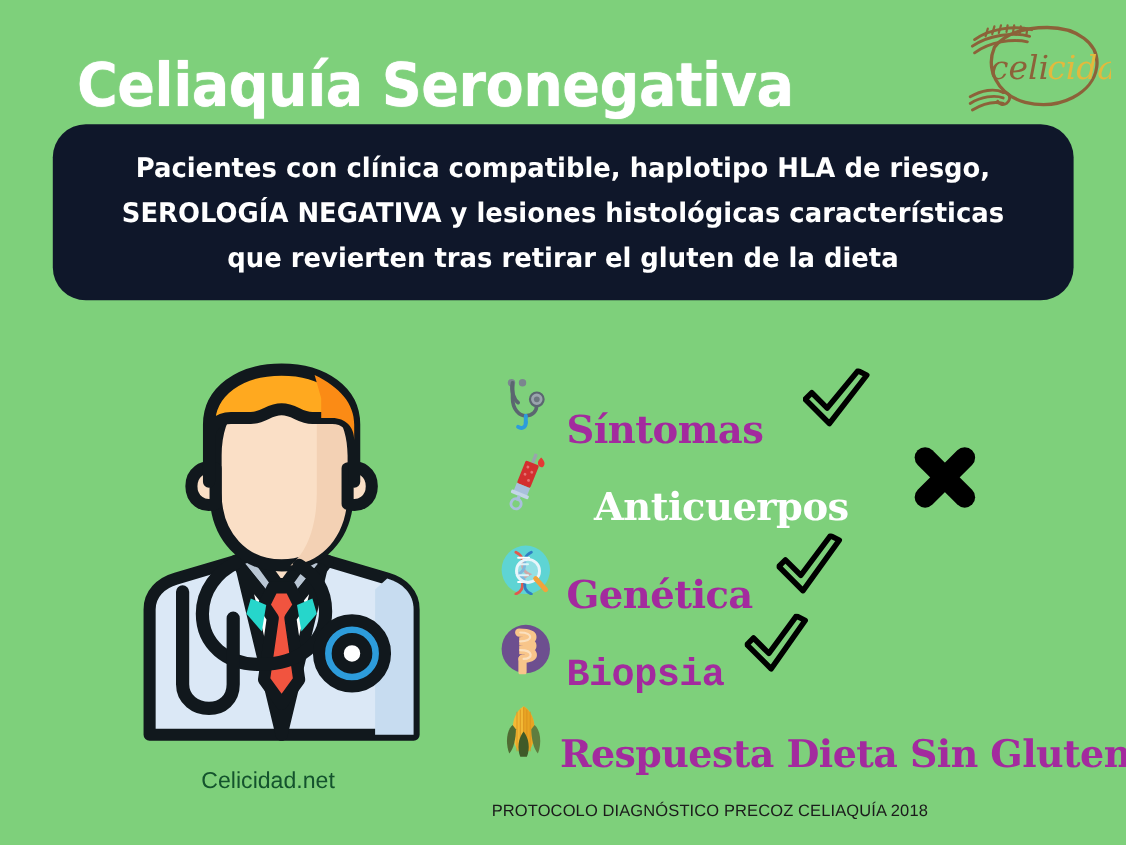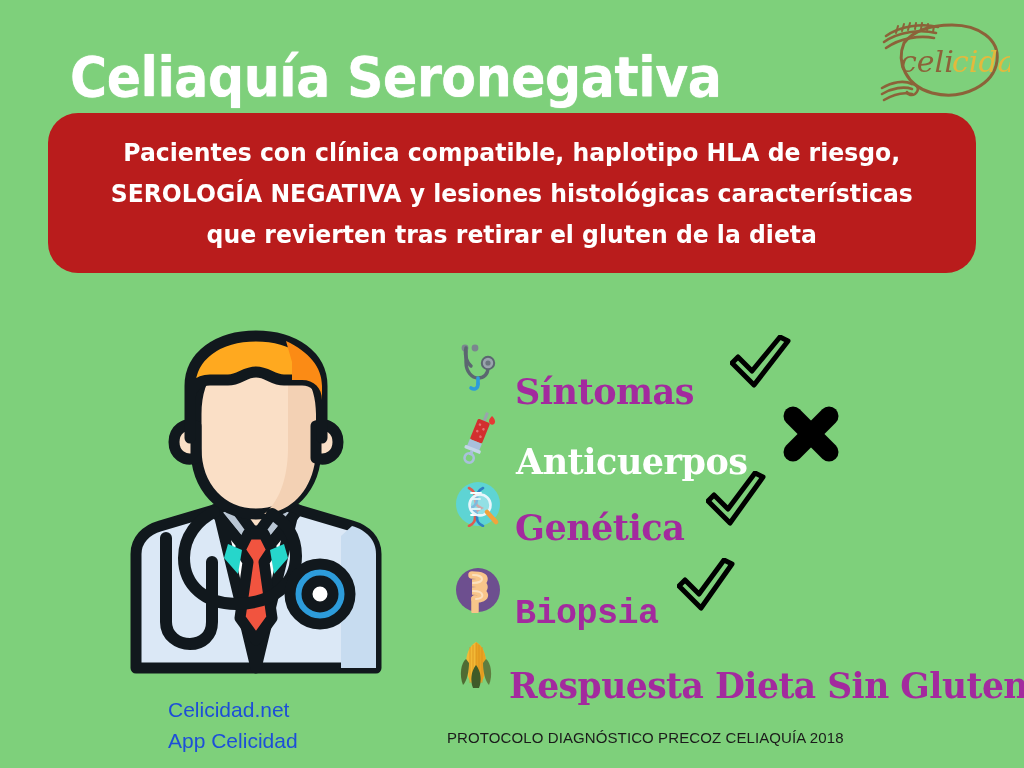--- a/index.html
+++ b/index.html
@@ -29,21 +29,21 @@
     transform-origin:left center;
     white-space:nowrap;
     z-index:4;
     text-shadow:0 0 1px #ffffff;
   }
 
   
   .banner{
     position:absolute;left:48px;top:113px;
     width:928px;height:160px;
-    background:#b91c1c;
+    background:#0f172a;
     border-radius:30px;
     z-index:3;
     display:flex;align-items:center;justify-content:center;
   }
   .banner-text{
     font-family:"DejaVu Sans", sans-serif;
     font-weight:bold;
     color:#ffffff;
     font-size:24.5px;
     line-height:41px;
@@ -73,39 +73,39 @@
   }
   .label.purple{color:#a32a9e;}
   .label.white{color:#ffffff;}
   .mark{flex:none;display:flex;align-items:center;justify-content:center;}
   .mark svg{display:block;}
 
   #row-sintomas{left:0px;top:6px;}
   #row-sintomas .label{margin-left:14px;}
   #row-sintomas .mark{margin-left:36px;margin-top:-8px;}
 
-  #row-anticuerpos{left:3px;top:76px;}
+  #row-anticuerpos{left:3px;top:76px;gap:24px;}
   #row-anticuerpos .label{margin-left:12px;}
   #row-anticuerpos .mark{margin-left:32px;margin-top:-8px;}
 
-  #row-genetica{left:0px;top:142px;}
+  #row-genetica{left:0px;top:156px;}
   #row-genetica .label{margin-left:14px;}
   #row-genetica .mark{margin-left:22px;margin-top:-8px;}
 
   #row-biopsia{left:0px;top:228px;}
   #row-biopsia .label{margin-left:14px;font-family:Liberation Mono, monospace;}
   #row-biopsia .mark{margin-left:18px;margin-top:-8px;}
 
   #row-respuesta{left:-2px;top:300px;}
   #row-respuesta .label{margin-left:10px;font-size:34.5px;}
 
   
   .foot-web{
-    position:absolute;left:168px;top:694px;
-    color:#1d4ed8;font-size:21px;line-height:31px;
+    position:absolute;left:183px;top:694px;
+    color:#14532d;font-size:21px;line-height:31px;
     font-family:"Liberation Sans", sans-serif;
     text-align:left;
   }
   .foot-proto{
     position:absolute;left:447px;top:729px;
     color:#1b1b1b;font-size:15px;
     font-family:"Liberation Sans", sans-serif;
     white-space:nowrap;
     letter-spacing:0.1px;
   }
@@ -314,17 +314,16 @@
         </svg>
       </span>
       <span class="label purple">Respuesta Dieta Sin Gluten</span>
 
     </div>
 
   </div>
 
   <div class="foot-web">
     <div>Celicidad.net</div>
-    <div>App Celicidad</div>
   </div>
   <div class="foot-proto">PROTOCOLO DIAGNÓSTICO PRECOZ CELIAQUÍA 2018</div>
 
 </div>
 
 </body></html>

